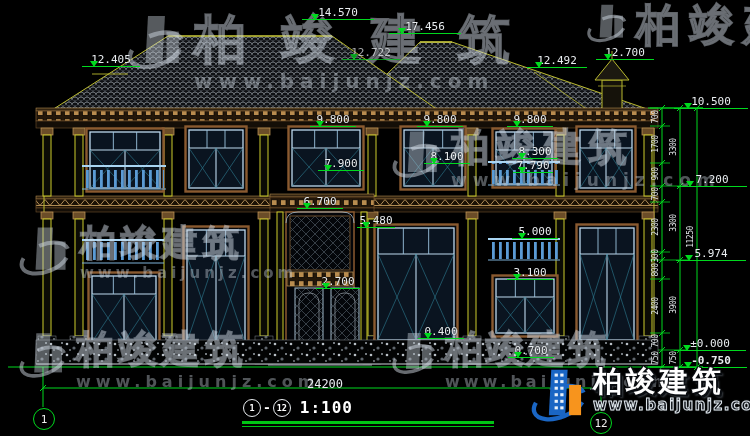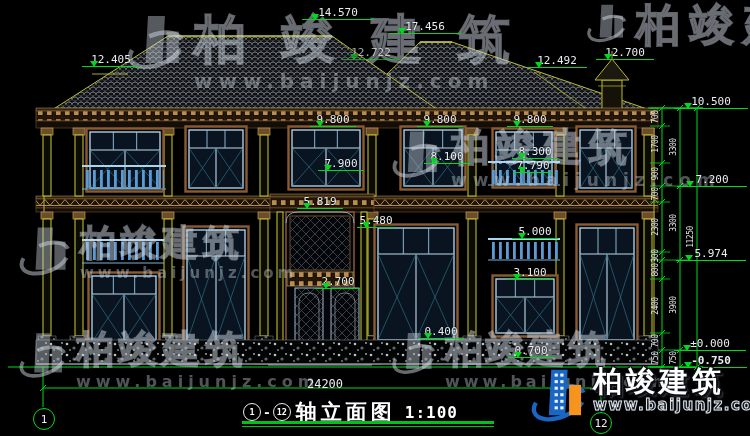--- a/index.html
+++ b/index.html
@@ -513,21 +513,21 @@
           <i class="mtri"></i>
         </div>
       </div>
       <div class="marker" style="left: 513px; top: 161px; width: 40px;">
         <span class="mtext">7.790</span>
         <div class="mline">
           <i class="mtri"></i>
         </div>
       </div>
       <div class="marker" style="left: 297px; top: 197px; width: 46px;">
-        <span class="mtext">5.819</span>
+        <span class="mtext">6.700</span>
         <div class="mline">
           <i class="mtri"></i>
         </div>
       </div>
       <div class="marker" style="left: 357px; top: 216px; width: 38px;">
         <span class="mtext">5.480</span>
         <div class="mline">
           <i class="mtri"></i>
         </div>
       </div>
@@ -582,21 +582,20 @@
     <span>1</span>
   </div>
   <div class="bubble" style="left:590px;top:412px">
     <span>12</span>
   </div>
 
   <div class="title-bar" style="left:243px;top:398px">
     <span class="tcirc">1</span>
     <span class="tdash">-</span>
     <span class="tcirc">12</span>
-    <span class="tname">轴立面图</span>
     <span class="tscale">1:100</span>
   </div>
   <div class="uline" style="left:242px;top:421px;width:252px;height:3px"></div>
   <div class="uline" style="left:242px;top:426px;width:252px;height:1px"></div>
 
   <div id="logo">
     <span id="logo-glyph"><svg width="58" height="58" viewBox="0 0 46 46">
           <ellipse cx="23" cy="29" rx="21" ry="11.5" transform="rotate(-22 23 29)" fill="none" stroke="#1a66c4" stroke-width="3.4" stroke-dasharray="52 17" stroke-dashoffset="-8"></ellipse>
           <rect x="17" y="3" width="13" height="36" fill="#1a66c4" transform="skewX(-3)"></rect>
           <g fill="#eaf2fa">

